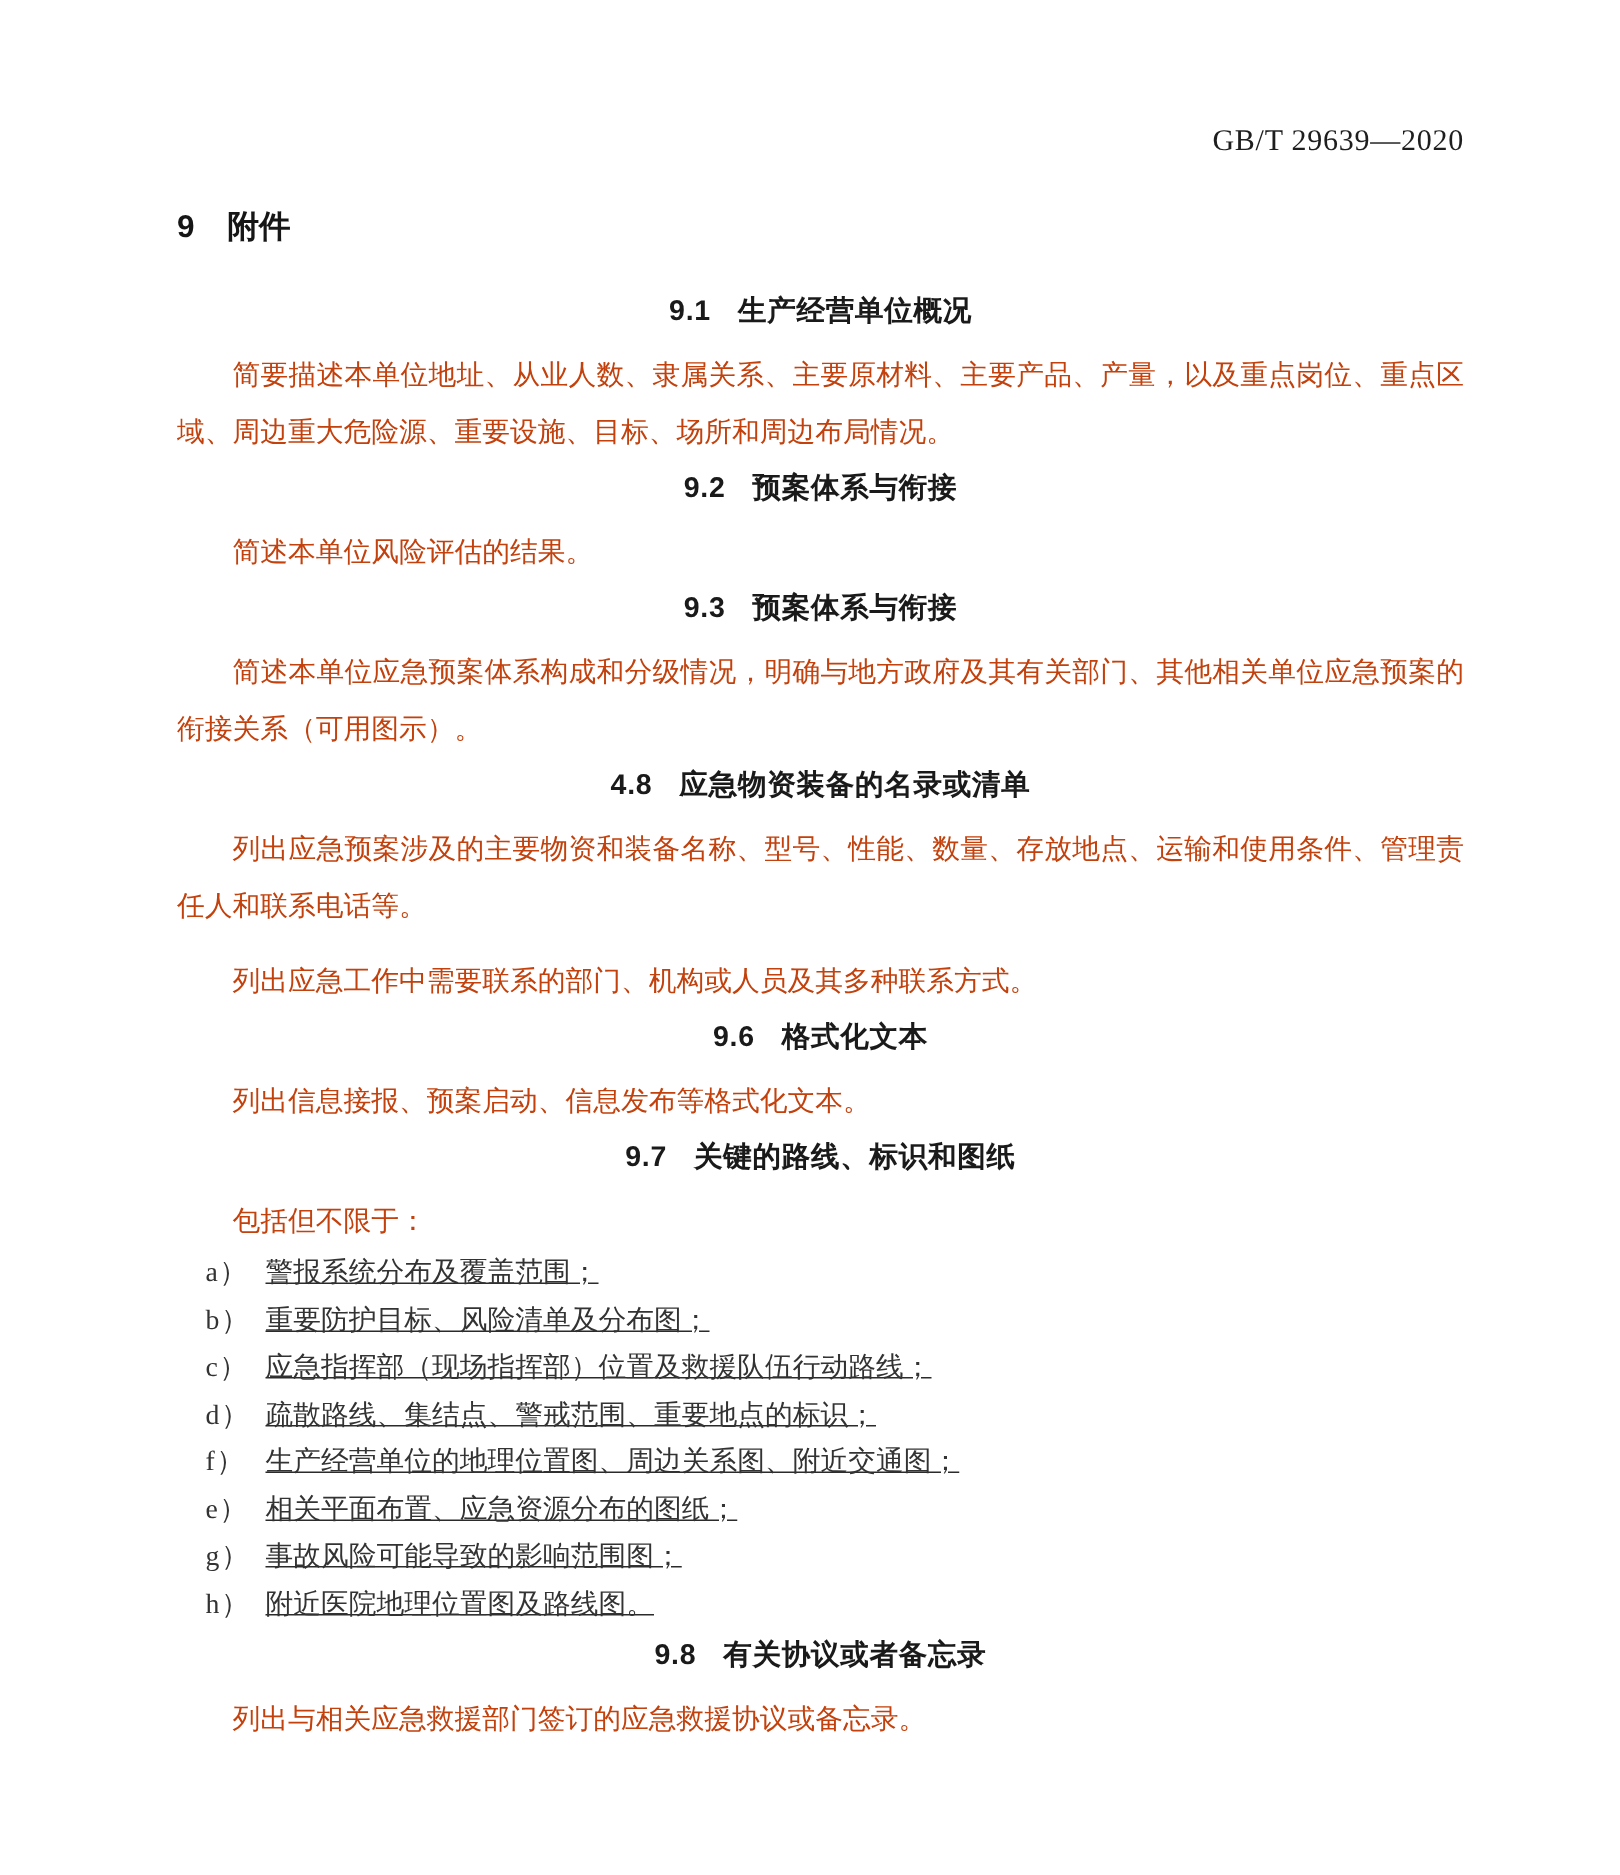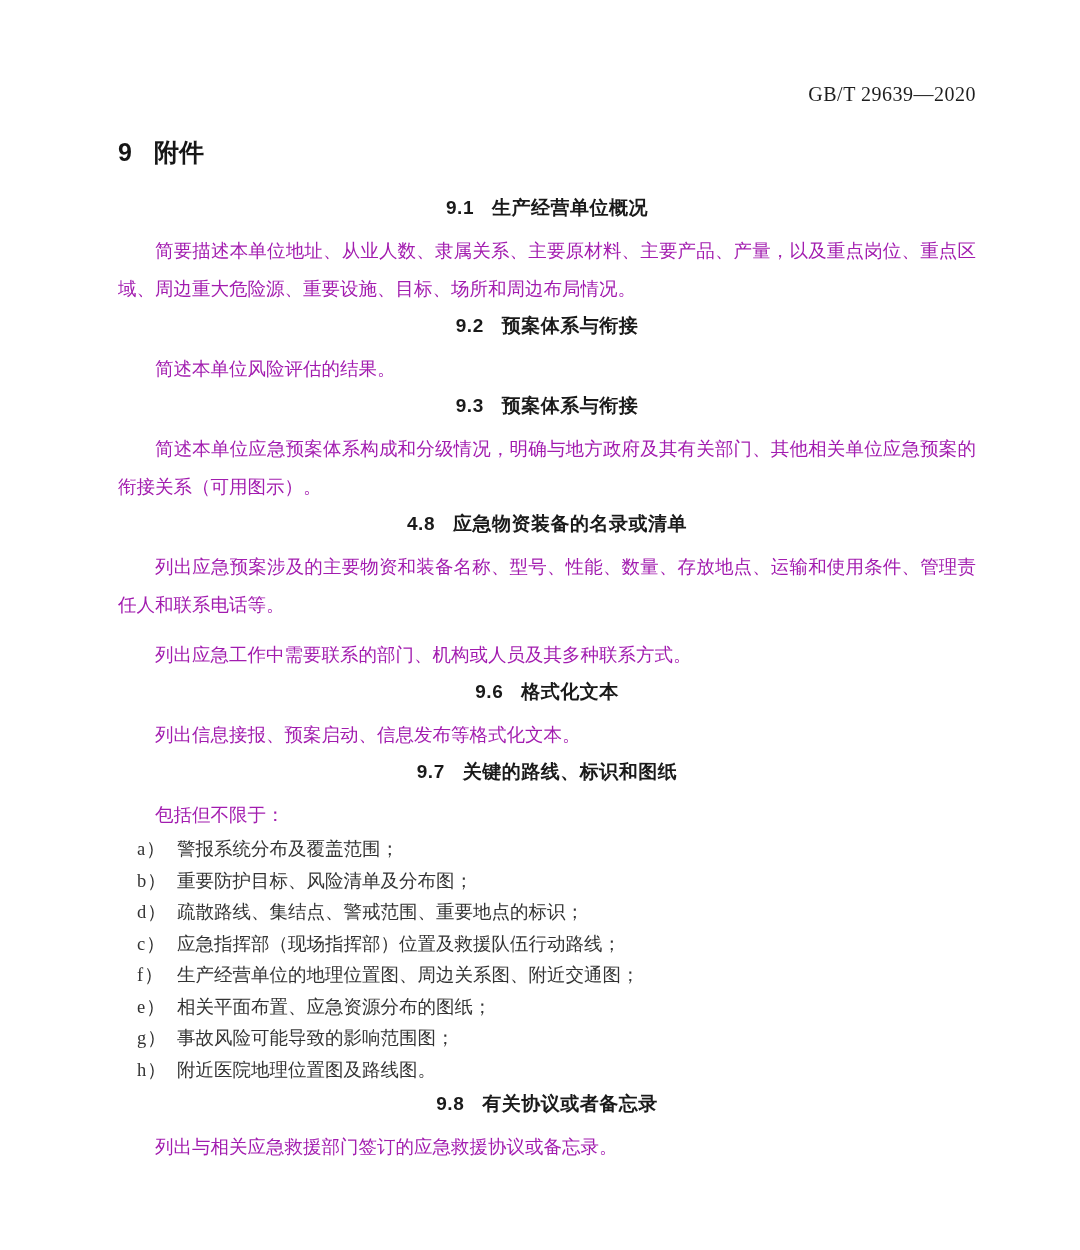--- a/index.html
+++ b/index.html
@@ -19,21 +19,21 @@
     text-align:right;
     font-size:20px;
     line-height:24px;
     color:#1e1e1e;
     letter-spacing:0.5px;
   }
   .chapter{
     margin-top:34px;
     font-family:"Liberation Sans","DejaVu Sans",sans-serif;
     font-weight:bold;
-    font-size:25px;
+    font-size:21px;
     line-height:24px;
     color:#161616;
   }
   .chapter .ttl{margin-left:22px;}
   .sec-head{
     margin-top:6px;
     font-family:"Liberation Sans","DejaVu Sans",sans-serif;
     font-weight:bold;
     font-size:19px;
     line-height:24px;
@@ -43,23 +43,23 @@
   }
   .sec-head.first{margin-top:32px;}
   .sec-head .ttl{margin-left:18px;}
   .para{
     margin:12px 0 0 0;
     font-size:18.5px;
     line-height:38px;
     text-align:justify;
     text-justify:inter-ideograph;
     text-indent:37px;
-    color:#a21caf;
+    color:#c2410c;
   }
-  .list{margin-top:0;}
+  .list{margin-top:0;text-decoration:underline;}
   .item{
     font-size:18.5px;
     line-height:31.5px;
     padding-left:19px;
     color:#333333;
     white-space:nowrap;
   }
   .item .marker{
     display:inline-block;
     min-width:40px;
@@ -84,22 +84,22 @@
       <div class="sec-head"><span class="num">4.8</span><span class="ttl">应急物资装备的名录或清单</span></div>
       <p class="para">列出应急预案涉及的主要物资和装备名称、型号、性能、数量、存放地点、运输和使用条件、管理责任人和联系电话等。</p>
       <p class="para">列出应急工作中需要联系的部门、机构或人员及其多种联系方式。</p>
       <div class="sec-head"><span class="num">9.6</span><span class="ttl">格式化文本</span></div>
       <p class="para">列出信息接报、预案启动、信息发布等格式化文本。</p>
       <div class="sec-head"><span class="num">9.7</span><span class="ttl">关键的路线、标识和图纸</span></div>
       <p class="para">包括但不限于：</p>
       <div class="list">
         <div class="item"><span class="marker">a）</span><span>警报系统分布及覆盖范围；</span></div>
         <div class="item"><span class="marker">b）</span><span>重要防护目标、风险清单及分布图；</span></div>
+        <div class="item"><span class="marker">c）</span><span>应急指挥部（现场指挥部）位置及救援队伍行动路线；</span></div>
         <div class="item"><span class="marker">d）</span><span>疏散路线、集结点、警戒范围、重要地点的标识；</span></div>
-        <div class="item"><span class="marker">c）</span><span>应急指挥部（现场指挥部）位置及救援队伍行动路线；</span></div>
         <div class="item"><span class="marker">f）</span><span>生产经营单位的地理位置图、周边关系图、附近交通图；</span></div>
         <div class="item"><span class="marker">e）</span><span>相关平面布置、应急资源分布的图纸；</span></div>
         <div class="item"><span class="marker">g）</span><span>事故风险可能导致的影响范围图；</span></div>
         <div class="item"><span class="marker">h）</span><span>附近医院地理位置图及路线图。</span></div>
       </div>
       <div class="sec-head"><span class="num">9.8</span><span class="ttl">有关协议或者备忘录</span></div>
       <p class="para">列出与相关应急救援部门签订的应急救援协议或备忘录。</p>
     </main>
 </div>
 

